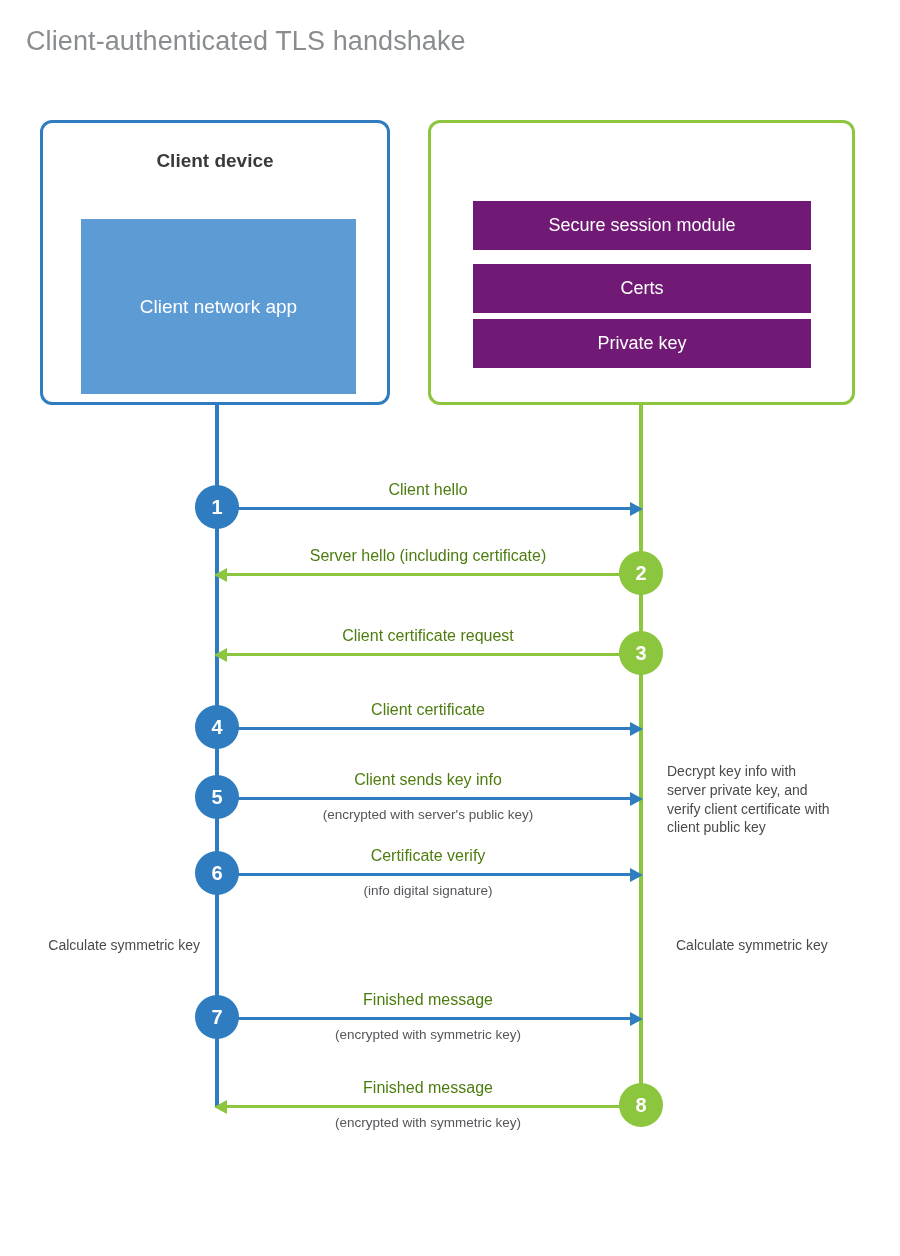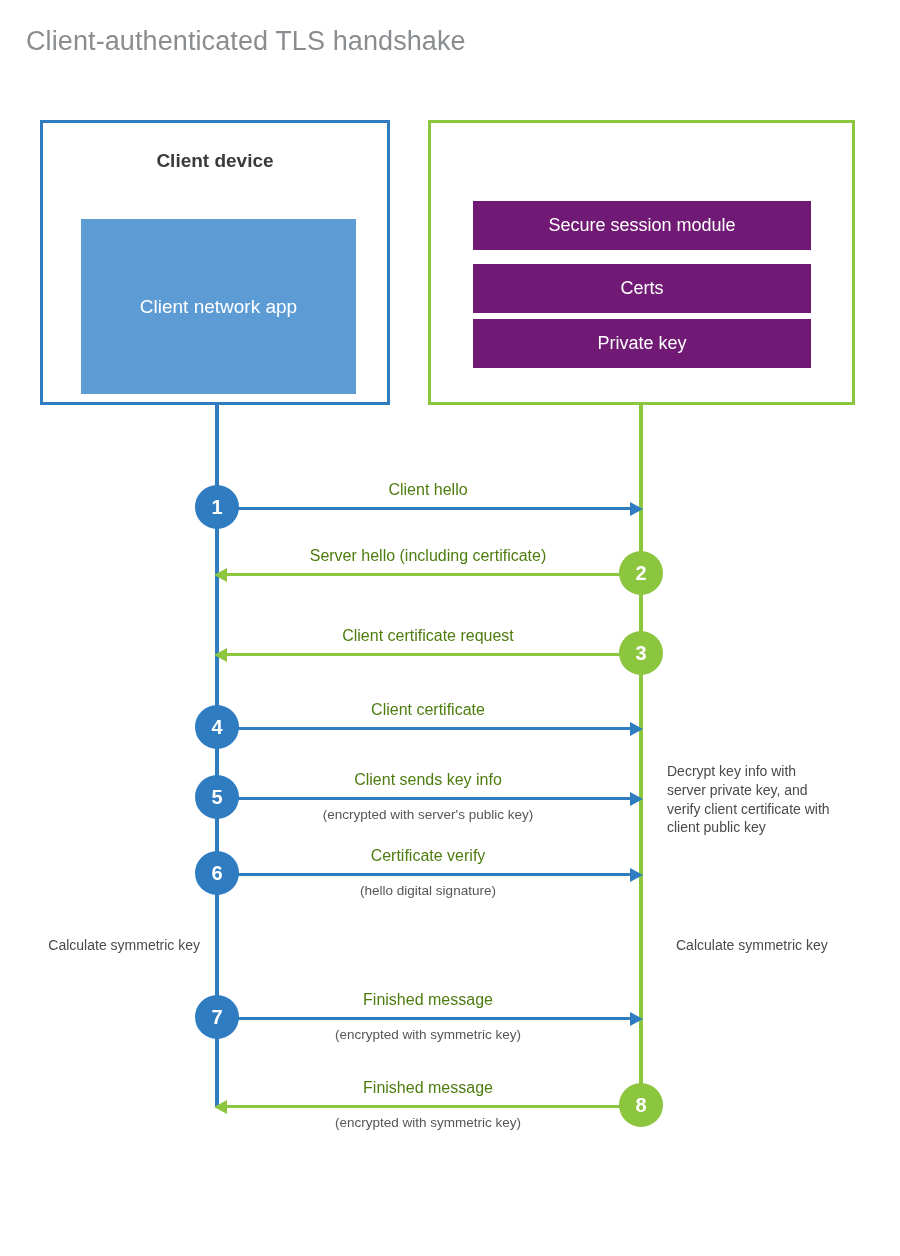--- a/index.html
+++ b/index.html
@@ -25,20 +25,21 @@
     color: #8a8d90;
     letter-spacing: 0.1px;
     white-space: nowrap;
   }
 
   
   .participant-box {
     position: absolute;
     background: #ffffff;
     box-sizing: border-box;
+    border-radius: 12px;
   }
   #client-box {
     left: 40px;
     top: 120px;
     width: 350px;
     height: 285px;
     border: 3px solid #2f7dc0;
   }
   #server-box {
     left: 428px;
@@ -264,21 +265,21 @@
       <div class="msg-label">Client sends key info</div>
       <div class="msg-line to-server"></div>
       <div class="msg-arrow to-server"></div>
       <div class="msg-sublabel">(encrypted with server's public key)</div>
       <div class="step-circle on-client">5</div>
     </div>
     <div class="message-row" style="top: 873px;">
       <div class="msg-label">Certificate verify</div>
       <div class="msg-line to-server"></div>
       <div class="msg-arrow to-server"></div>
-      <div class="msg-sublabel">(hello digital signature)</div>
+      <div class="msg-sublabel">(info digital signature)</div>
       <div class="step-circle on-client">6</div>
     </div>
     <div class="message-row" style="top: 1017px;">
       <div class="msg-label">Finished message</div>
       <div class="msg-line to-server"></div>
       <div class="msg-arrow to-server"></div>
       <div class="msg-sublabel">(encrypted with symmetric key)</div>
       <div class="step-circle on-client">7</div>
     </div>
     <div class="message-row" style="top: 1105px;">

